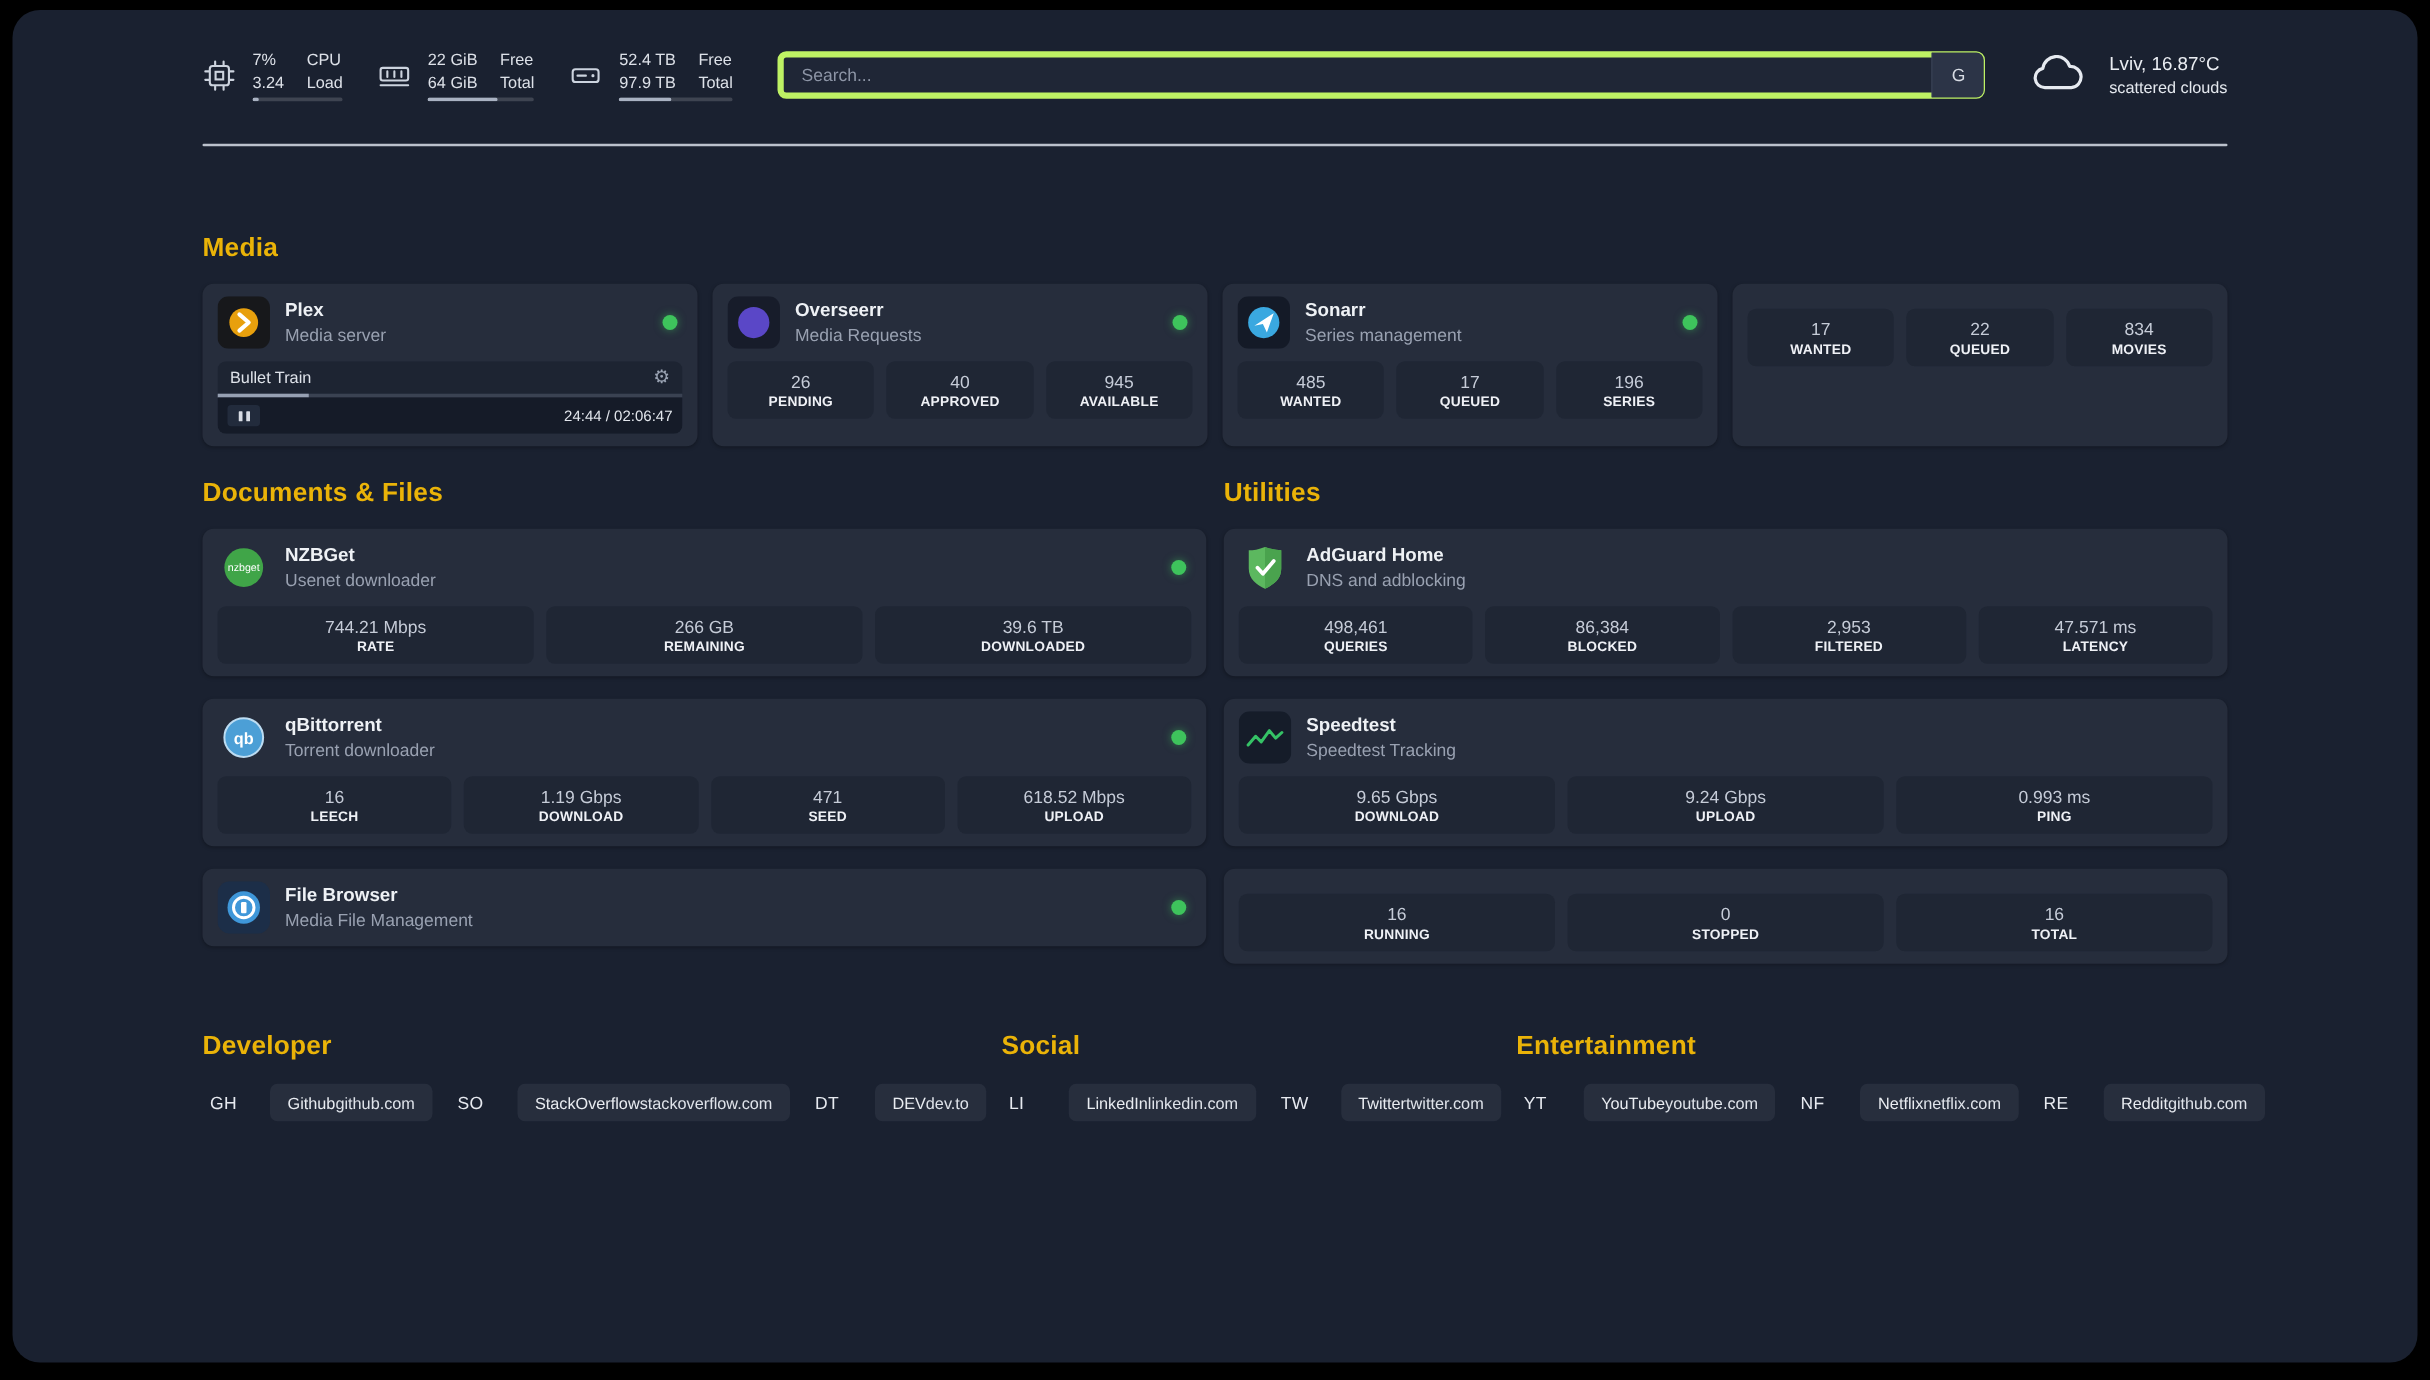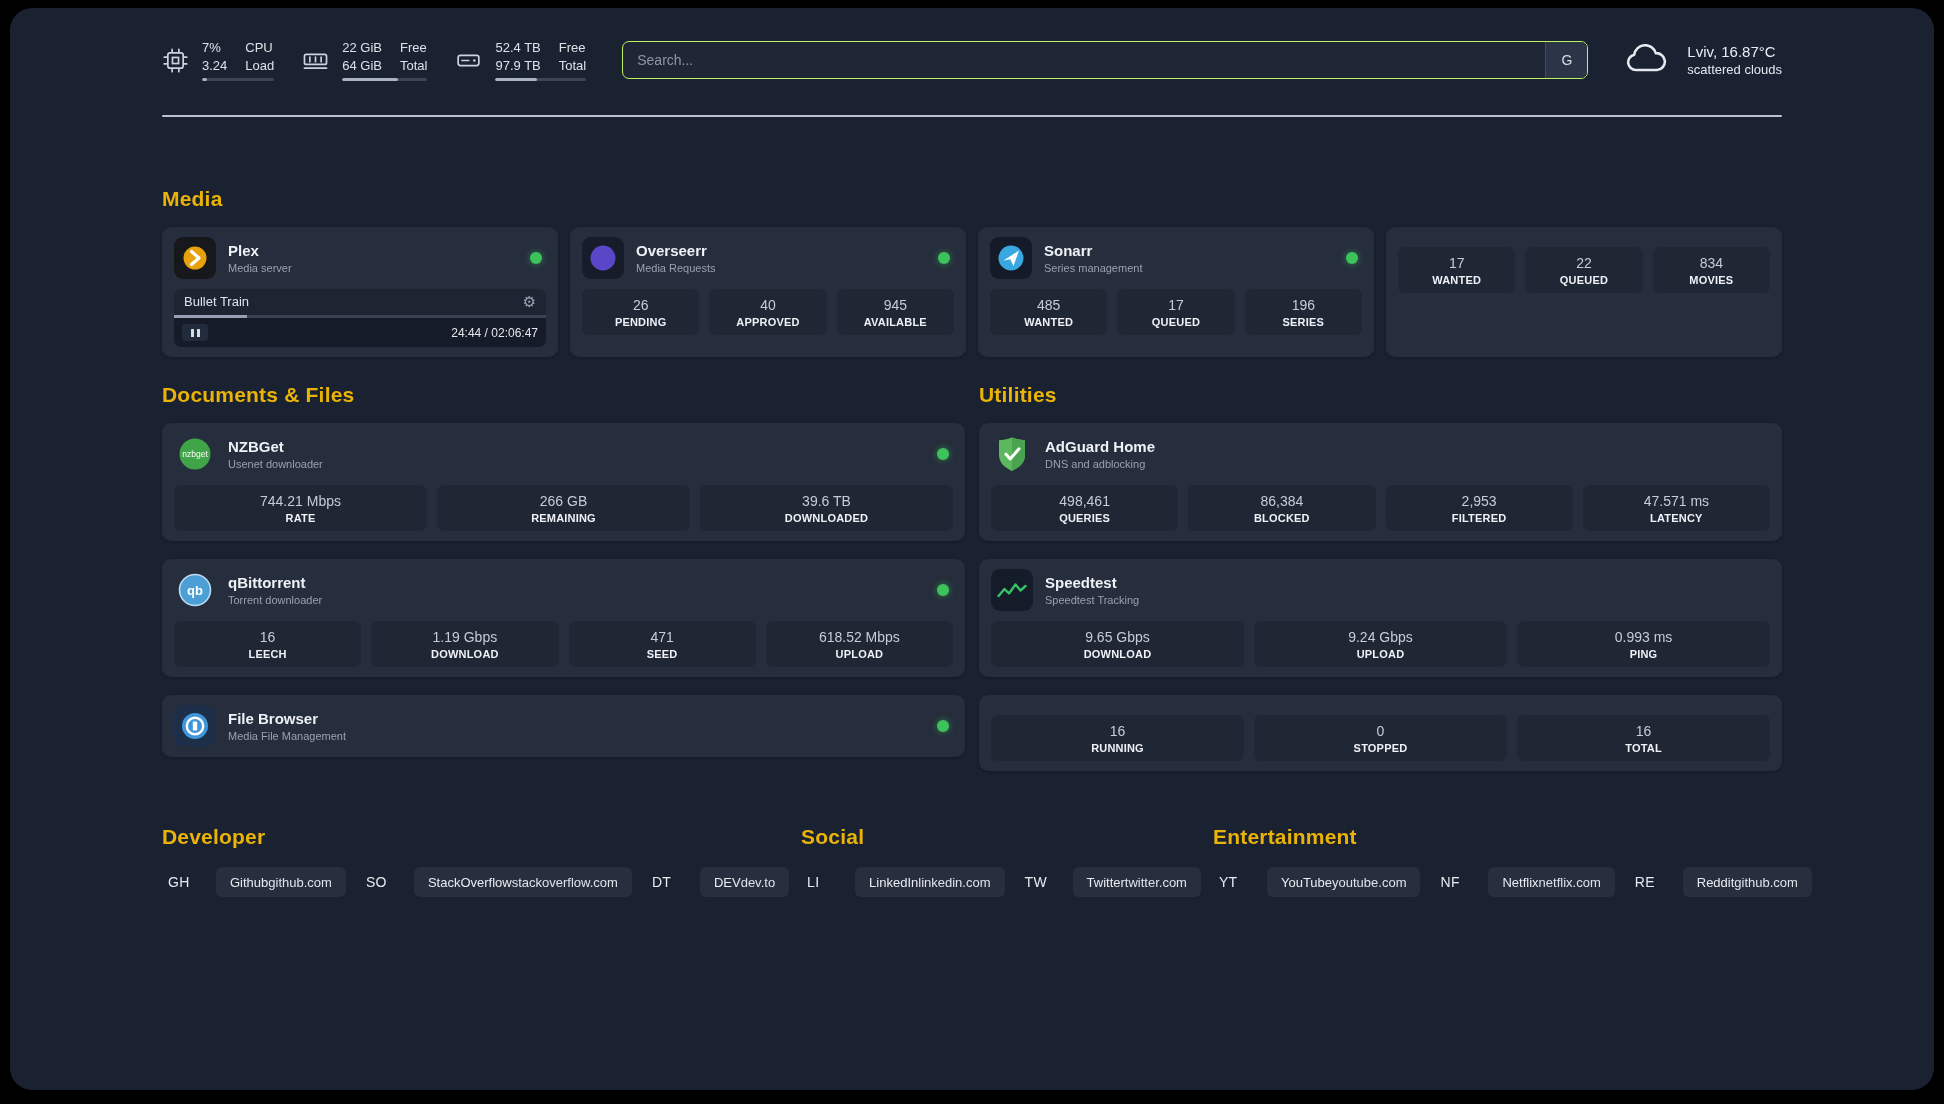--- a/index.html
+++ b/index.html
@@ -12,42 +12,42 @@
   .topbar { margin-top: 30px; height: 44px; display: flex; align-items: center; }
   .sys { display: flex; align-items: center; gap: 28px; }
   .sysitem { display: flex; align-items: center; gap: 13px; }
   .sysicon { flex: 0 0 auto; display: flex; align-items: center; }
   .sysbody { display: flex; flex-direction: column; }
   .syscols { display: flex; gap: 18px; }
   .syscol { display: flex; flex-direction: column; font-size: 13px; color: #dde1e8; line-height: 1.34; }
   .sysbar { display: block; margin-top: 4px; height: 3px; border-radius: 2px; background: rgba(255,255,255,.16); overflow: hidden; }
   .sysbar-fill { display: block; height: 100%; background: #a9b2c2; border-radius: 2px; }
   .search-wrap { flex: 1; margin: 0 36px; position: relative; height: 38px; }
-  .search-input { width: 100%; height: 100%; background: #1f2636; border: 1px solid #bef264; border-radius: 7px; color: #dfe3ea; font-size: 14px; padding: 0 58px 0 14px; font-family: inherit; outline: none; }
+  .search-input { width: 100%; height: 100%; background: #1f2636; border: 5px solid #bef264; border-radius: 7px; color: #dfe3ea; font-size: 14px; padding: 0 58px 0 14px; font-family: inherit; outline: none; }
   .search-input::placeholder { color: #8d95a6; }
   .g-chip { position: absolute; top: 1px; right: 1px; bottom: 1px; width: 42px; background: #2c3447; border-left: 1px solid #424b60; border-radius: 0 6px 6px 0; display: flex; align-items: center; justify-content: center; color: #d9dde5; font-size: 14px; cursor: pointer; }
   .weather { display: flex; align-items: center; gap: 19px; }
   .weather-loc { font-size: 15px; color: #eaedf2; }
   .weather-cond { font-size: 13px; color: #e4e8ee; margin-top: 2px; }
   .divider { margin-top: 33px; height: 2px; background: #c9cfda; opacity: .92; border-radius: 1px; }
 
   
   .section-title { font-size: 21px; font-weight: 600; color: #eab308; letter-spacing: .2px; }
   .media-section { margin-top: 70px; }
   .media-grid { margin-top: 16px; display: grid; grid-template-columns: repeat(4, 1fr); gap: 12px; }
   .twocol { margin-top: 26px; display: grid; grid-template-columns: 1fr 1fr; gap: 14px; align-items: start; }
   .colcards { margin-top: 16px; display: flex; flex-direction: column; gap: 18px; }
 
   
   .card { background: #262d3c; border-radius: 9px; padding: 10px 12px; box-shadow: 0 1px 3px rgba(0,0,0,.25); }
   .card-head { display: flex; align-items: center; }
   .app-link { display: flex; align-items: center; gap: 12px; cursor: pointer; }
   .app-icon { width: 42px; height: 42px; flex: 0 0 auto; display: flex; }
   .app-name { font-size: 15px; font-weight: 700; color: #eef1f5; }
-  .app-sub { font-size: 11px; color: #99a1b1; margin-top: 3px; }
+  .app-sub { font-size: 14px; color: #99a1b1; margin-top: 3px; }
   .dot { width: 12px; height: 12px; border-radius: 50%; background: #3ec35c; margin-left: auto; margin-right: 4px; box-shadow: 0 0 7px rgba(62,195,92,.55); }
   .stats { display: flex; gap: 10px; margin-top: 10px; }
   .stat { flex: 1; background: #1f2634; border-radius: 7px; text-align: center; padding: 8px 4px 7px; }
   .stat-value { font-size: 14px; color: #c6ccd8; }
   .stat-label { font-size: 11px; font-weight: 700; color: #eff1f6; margin-top: 3px; letter-spacing: .2px; }
 
   
   .player { margin-top: 10px; border-radius: 7px; overflow: hidden; }
   .player-top { background: #1d2432; padding: 5px 10px 6px; display: flex; align-items: center; justify-content: space-between; gap: 13px; }
   .player-title { font-size: 13px; color: #dfe3ea; }

